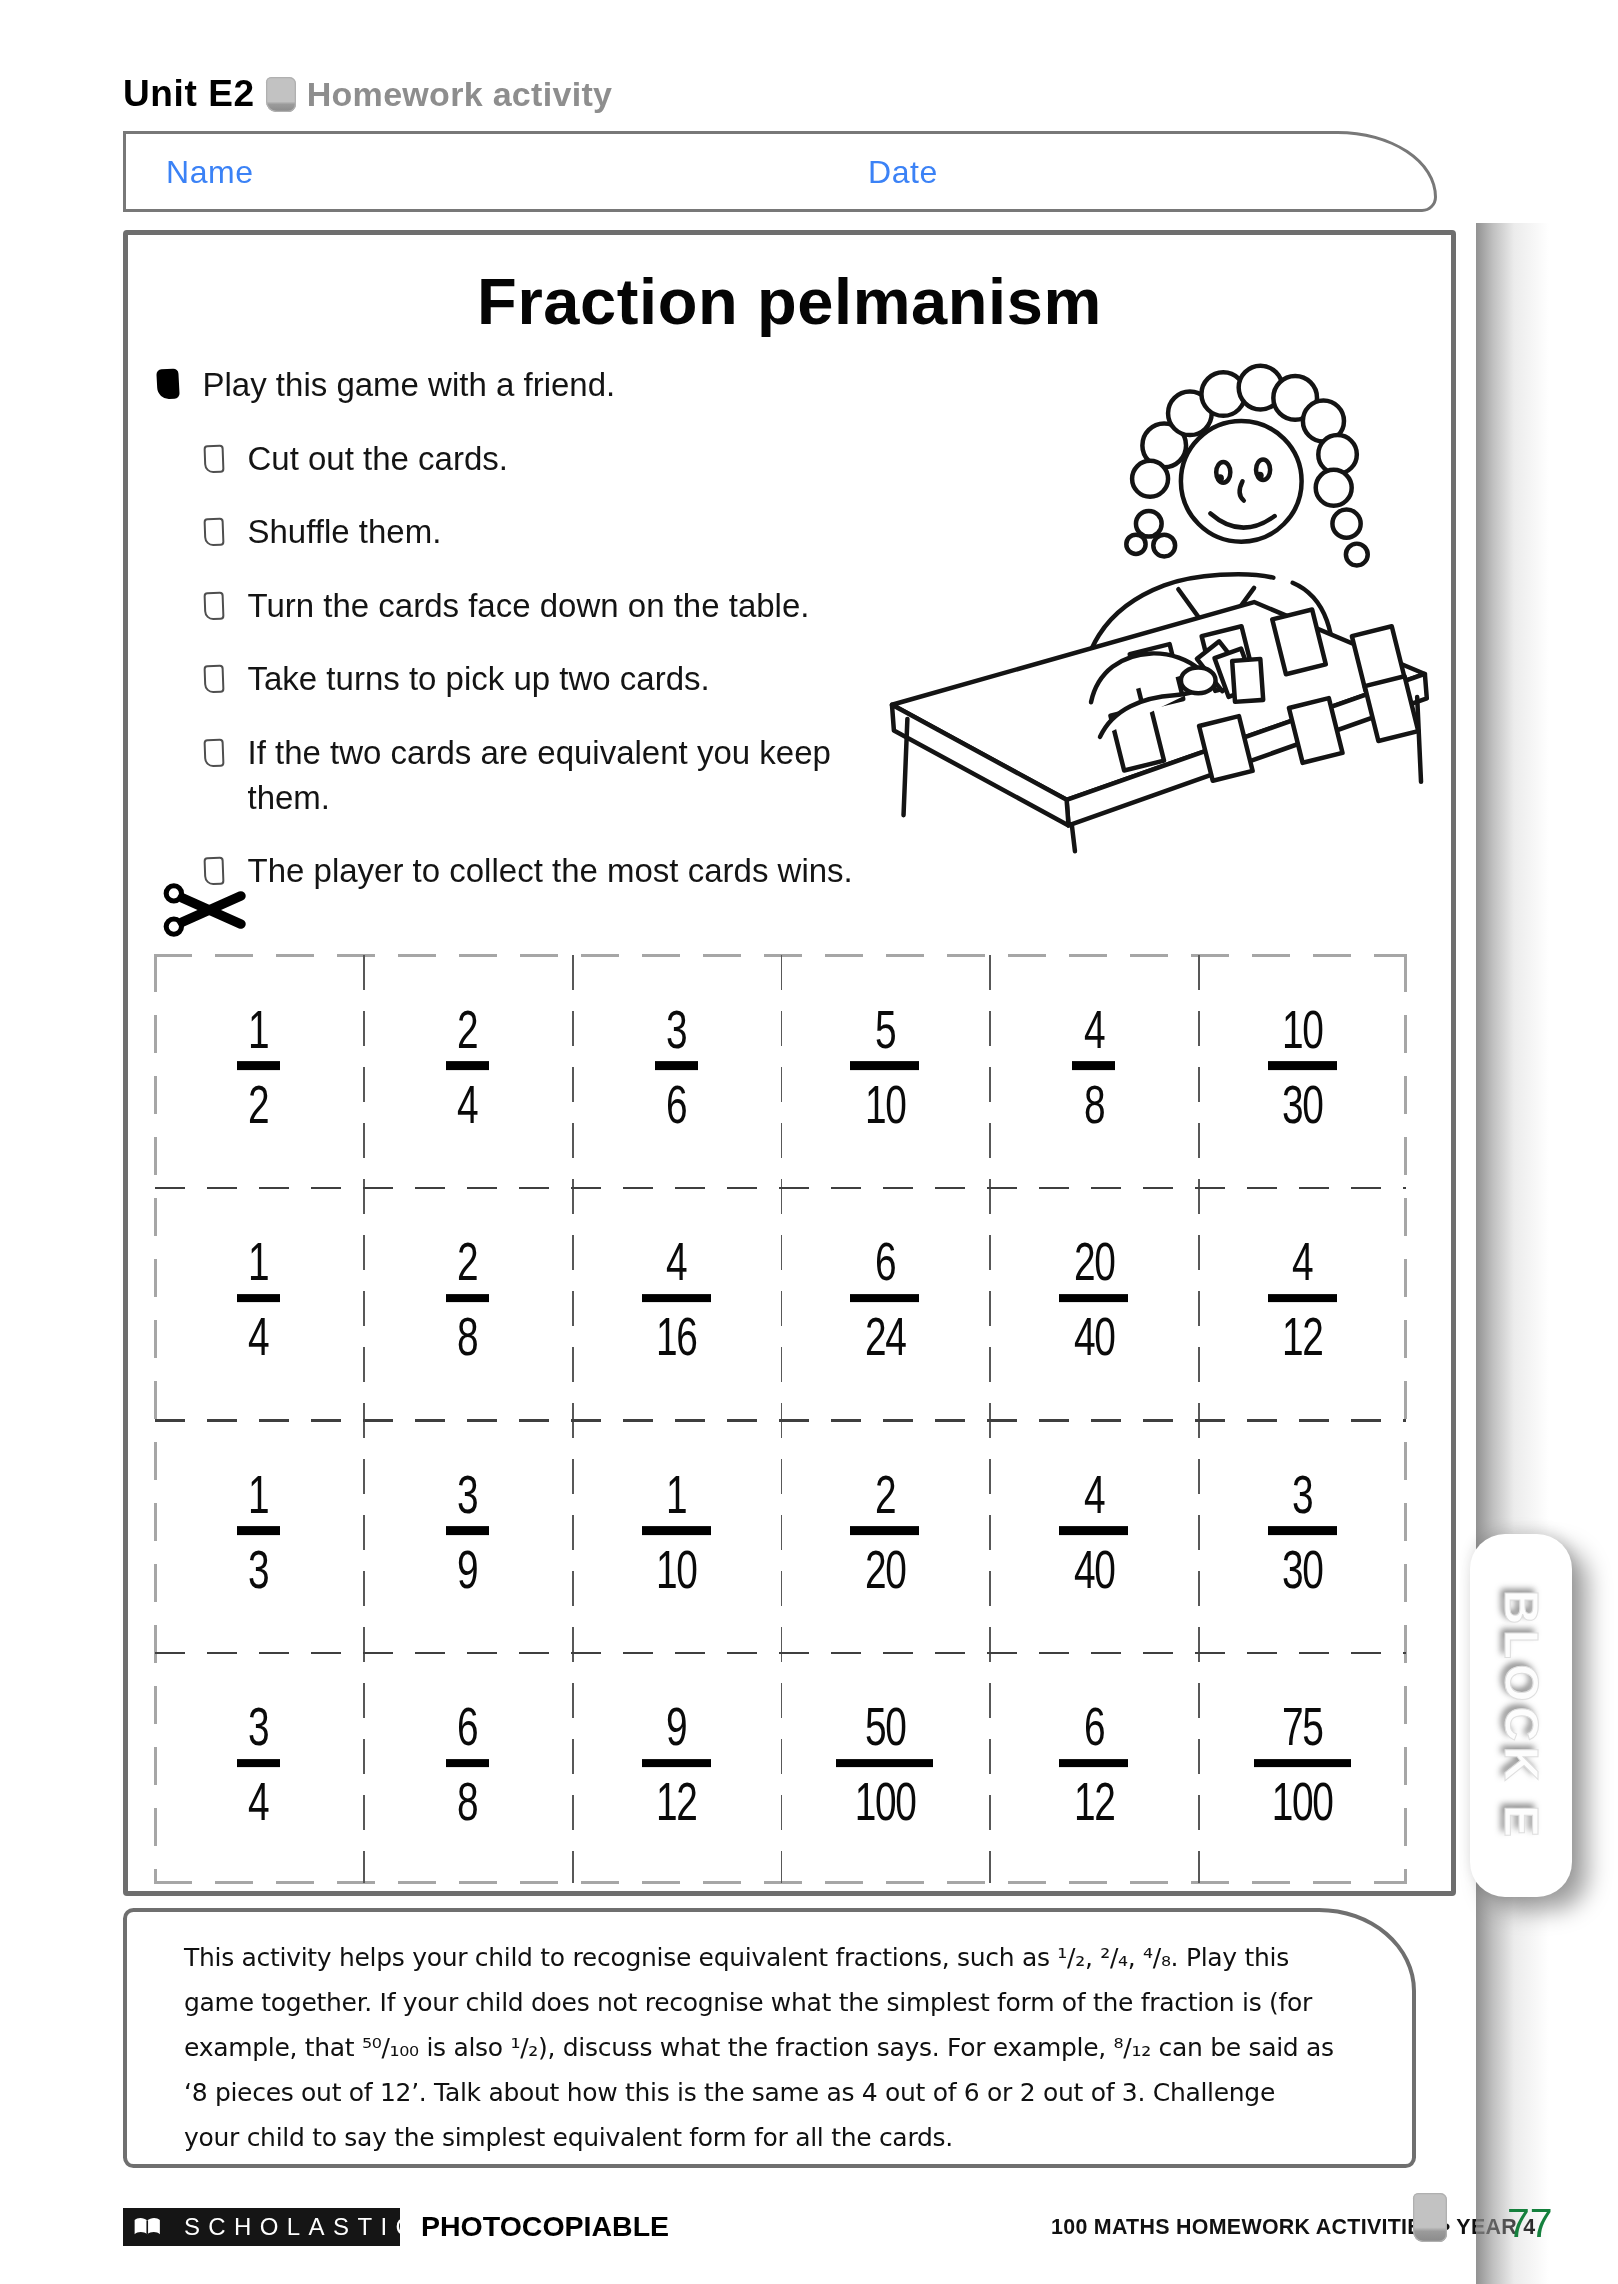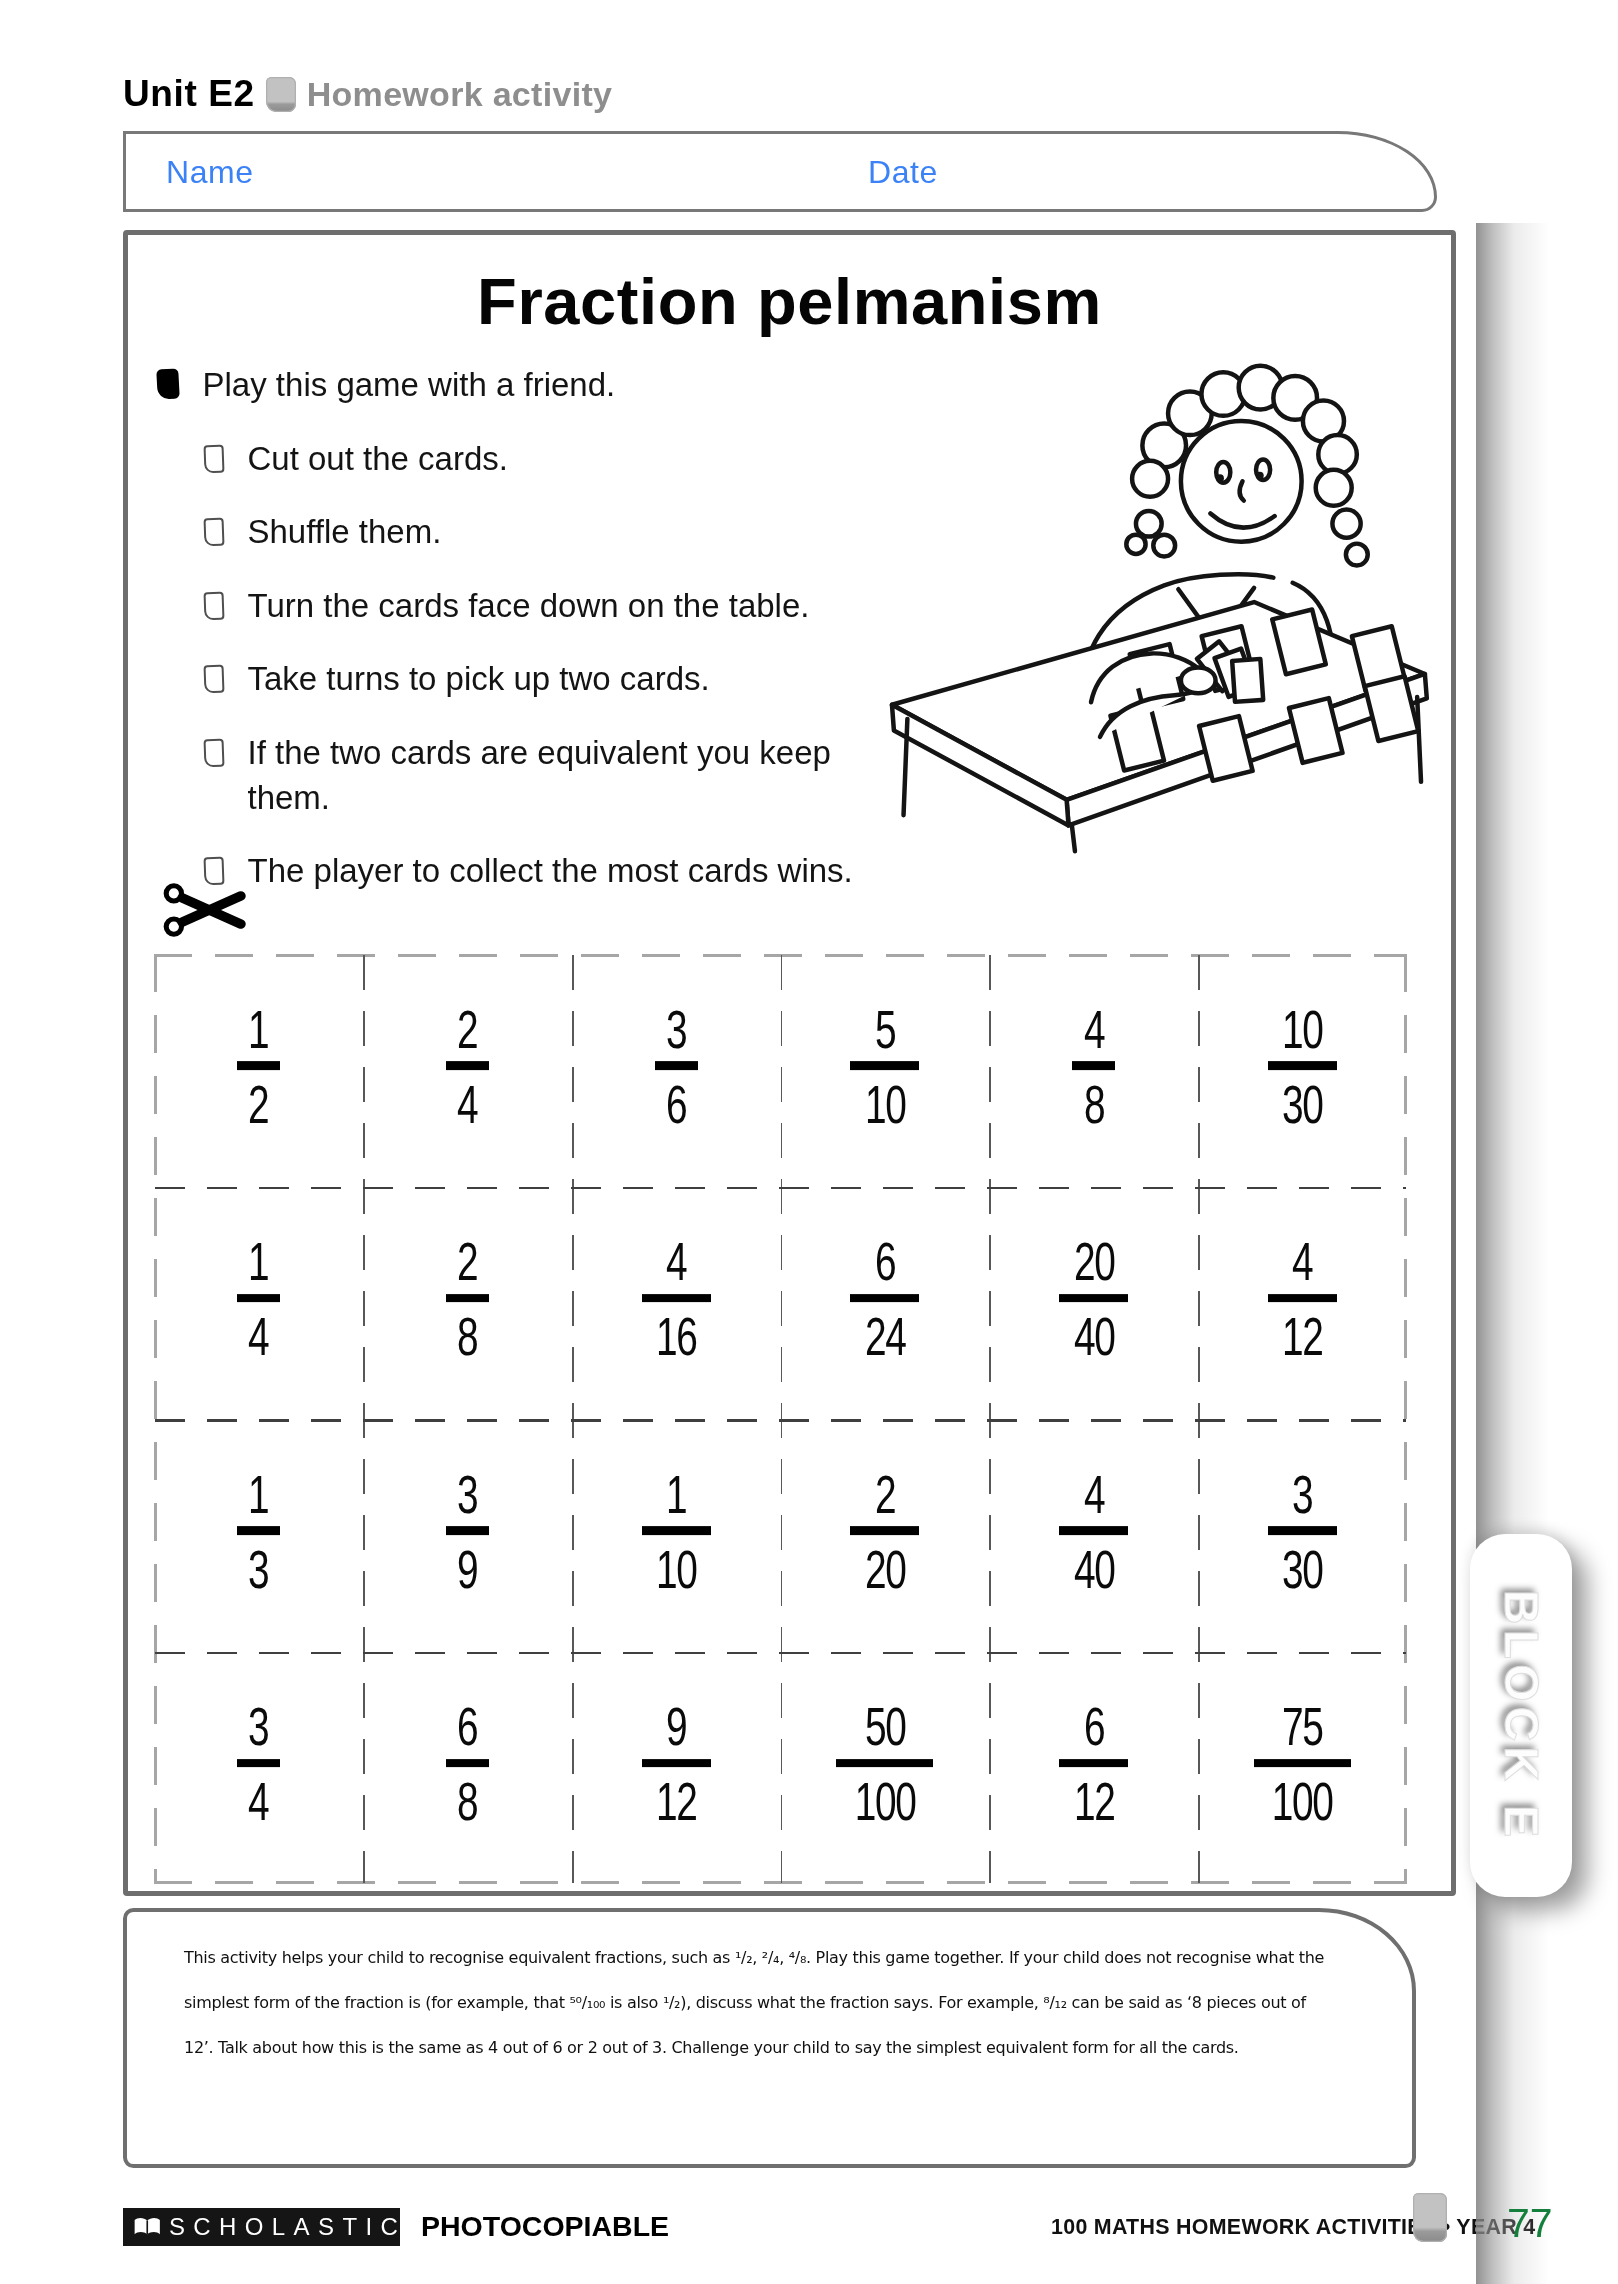--- a/index.html
+++ b/index.html
@@ -67,25 +67,25 @@
     background:#fff;border-radius:35px;
     box-shadow:15.5px 13px 23px rgba(0,0,0,.38),0 -5.2px 13px rgba(0,0,0,.10);}
   .blocktab .vtxt{position:absolute;left:50%;top:50%;transform:translate(-50%,-50%) rotate(90deg);
     white-space:nowrap;font-size:48px;font-weight:800;letter-spacing:5.2px;color:#fdfdfd;
     -webkit-text-stroke:1px #dedede;text-shadow:-3.9px 3.9px 6.5px rgba(125,125,125,.95);}
   
   .helper{position:absolute;left:123px;top:1908px;width:1293px;height:260px;background:#fff;
     border:4.5px solid #6f6f6f;border-radius:10.4px 97px 10.4px 10.4px / 10.4px 83px 10.4px 10.4px;
     padding:23px 78px 0 57px;box-sizing:border-box;z-index:1;}
   .helper h2{margin:0 0 10.4px 0;font-size:30px;font-weight:800;color:#000;}
-  .helper p{margin:0;font-size:16px;line-height:45px;color:#101010;
+  .helper p{margin:0;font-size:25px;line-height:45px;color:#101010;
     font-family:"DejaVu Sans",sans-serif;letter-spacing:-0.3px;}
   
   .schol{position:absolute;left:123px;top:2208px;width:277px;height:38px;background:#151515;
-    display:flex;align-items:center;gap:7px;padding-left:10.4px;box-sizing:border-box;}
+    display:flex;align-items:center;gap:22px;padding-left:10.4px;box-sizing:border-box;}
   .schol svg{width:28.5px;height:22px;flex:0 0 auto;}
   .schol .sname{color:#fff;font-size:24px;font-weight:500;letter-spacing:8.4px;}
   .photoc{position:absolute;left:421px;top:2210px;font-size:28.5px;font-weight:800;color:#000;}
   .series{position:absolute;left:1051px;top:2215px;font-size:21.4px;font-weight:700;color:#111;
     letter-spacing:0.3px;white-space:nowrap;}
   .fbook{position:absolute;left:1413px;top:2193px;width:34px;height:49px;z-index:1;}
   .pageno{position:absolute;left:1507px;top:2200px;font-size:41px;font-weight:400;color:#15803d;z-index:4;}
 </style>
 </head>
 <body>

